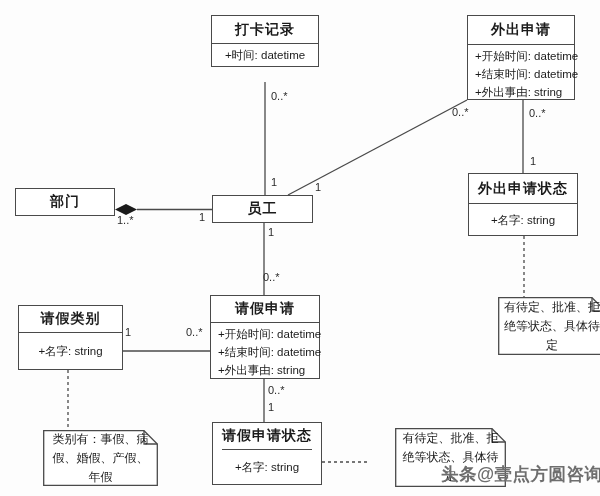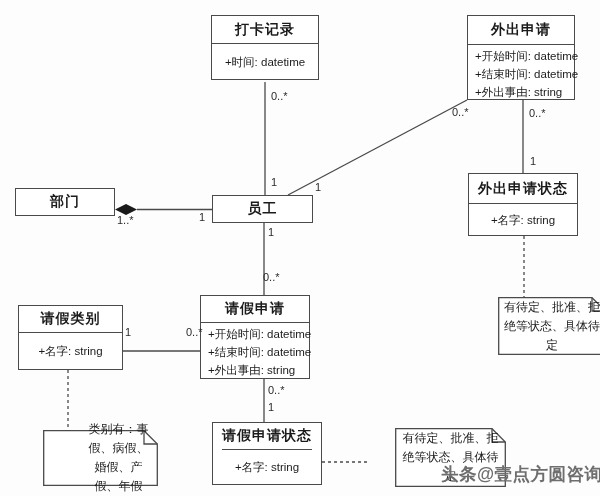--- a/index.html
+++ b/index.html
@@ -48,21 +48,21 @@
       <line x1="264" y1="223" x2="264" y2="295"></line>
       <line x1="120" y1="351" x2="210" y2="351"></line>
       <line x1="264" y1="379" x2="264" y2="422"></line>
       <line x1="524" y1="236" x2="524" y2="297" stroke-dasharray="3,3"></line>
       <line x1="68" y1="370" x2="68" y2="430" stroke-dasharray="3,3"></line>
       <line x1="322" y1="462" x2="367" y2="462" stroke-dasharray="3,3"></line>
     </g>
     <polygon points="115,209.5 126,204 137,209.5 126,215" fill="#1a1a1a"></polygon>
   </svg>
 
-  <div class="uml-class" style="left:211px;top:15px;width:108px;height:65px;">
+  <div class="uml-class" style="left:211px;top:15px;width:108px;height:52px;">
     <div class="uml-title" style="height:27px;">打卡记录</div>
     <div class="uml-attrs centered">
       <div class="uml-attr">+时间: datetime</div>
     </div>
   </div>
 
   <div class="uml-class" style="left:467px;top:15px;width:108px;height:85px;">
     <div class="uml-title" style="height:28px;">外出申请</div>
     <div class="uml-attrs">
       <div class="uml-attr">+开始时间: datetime</div>
@@ -86,21 +86,21 @@
     <div class="uml-title no-divider">员工</div>
   </div>
 
   <div class="uml-class" style="left:18px;top:305px;width:105px;height:65px;">
     <div class="uml-title" style="height:26px;">请假类别</div>
     <div class="uml-attrs centered">
       <div class="uml-attr">+名字: string</div>
     </div>
   </div>
 
-  <div class="uml-class" style="left:200px;top:295px;width:110px;height:84px;">
+  <div class="uml-class" style="left:210px;top:295px;width:110px;height:84px;">
     <div class="uml-title" style="height:26px;">请假申请</div>
     <div class="uml-attrs">
       <div class="uml-attr">+开始时间: datetime</div>
       <div class="uml-attr">+结束时间: datetime</div>
       <div class="uml-attr">+外出事由: string</div>
     </div>
   </div>
 
   <div class="uml-class" style="left:212px;top:422px;width:110px;height:63px;align-items:center;">
     <div class="uml-title" style="height:26px;">请假申请状态</div>
@@ -110,21 +110,21 @@
   </div>
 
   <div class="uml-note" style="left:470px;top:297px;width:108px;height:58px;">
     <svg class="note-bg" width="108" height="58" viewBox="0 0 108 58">
       <polygon points="0.7,0.7 94,0.7 107.3,14 107.3,57.3 0.7,57.3" fill="#ffffff" stroke="#4a4a4a" stroke-width="1.3"></polygon>
       <polyline points="94,0.7 94,14 107.3,14" fill="none" stroke="#4a4a4a" stroke-width="1.3"></polyline>
     </svg>
     <div class="note-text">有待定、批准、拒绝等状态、具体待定</div>
   </div>
 
-  <div class="uml-note" style="left:15px;top:430px;width:115px;height:56px;padding-left:36px;">
+  <div class="uml-note" style="left:15px;top:430px;width:115px;height:56px;">
     <svg class="note-bg" width="115" height="56" viewBox="0 0 115 56">
       <polygon points="0.7,0.7 101,0.7 114.3,14 114.3,55.3 0.7,55.3" fill="#ffffff" stroke="#4a4a4a" stroke-width="1.3"></polygon>
       <polyline points="101,0.7 101,14 114.3,14" fill="none" stroke="#4a4a4a" stroke-width="1.3"></polyline>
     </svg>
     <div class="note-text">类别有：事假、病假、婚假、产假、年假</div>
   </div>
 
   <div class="uml-note" style="left:367px;top:428px;width:111px;height:59px;">
     <svg class="note-bg" width="111" height="59" viewBox="0 0 111 59">
       <polygon points="0.7,0.7 97,0.7 110.3,14 110.3,58.3 0.7,58.3" fill="#ffffff" stroke="#4a4a4a" stroke-width="1.3"></polygon>

